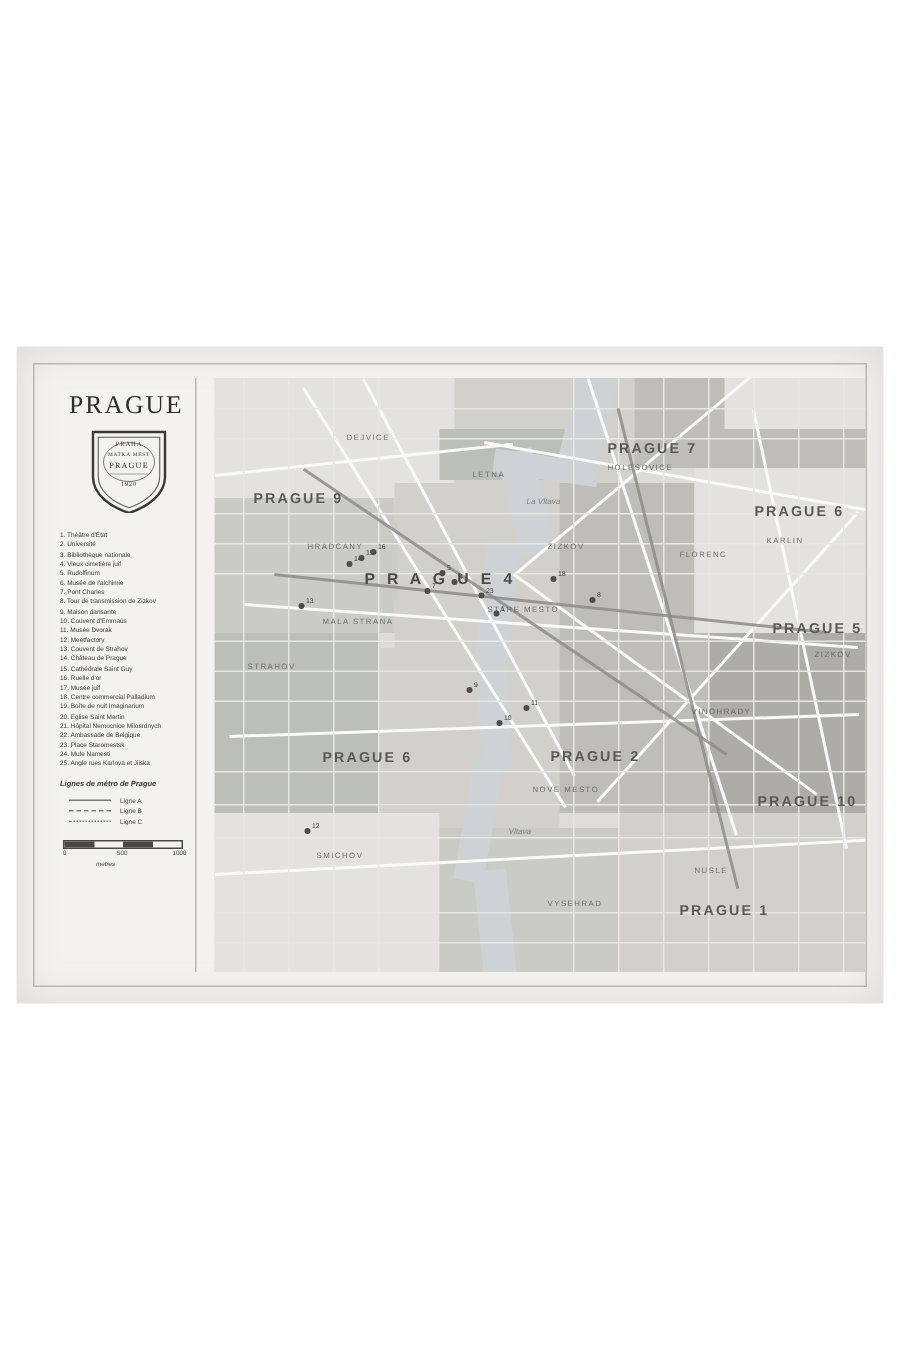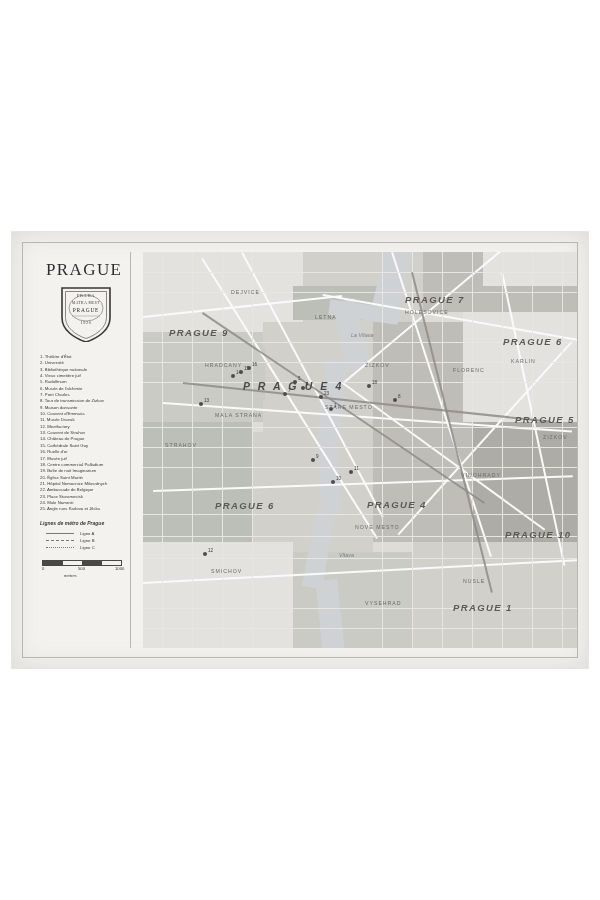--- a/index.html
+++ b/index.html
@@ -86,21 +86,20 @@
   }
 
   
   .dlabel {
     position: absolute;
     font-size: 9.5px;
     font-weight: bold;
     letter-spacing: 1.4px;
     color: #5b5954;
     white-space: nowrap;
-    font-style: italic;
   }
   .dlabel.big {
     font-size: 10.5px;
     letter-spacing: 2.6px;
     color: #4c4a46;
   }
   .nlabel {
     position: absolute;
     font-size: 5.2px;
     letter-spacing: 1px;
@@ -416,21 +415,21 @@
       <div class="metro" style="left:40px;top:130px;width:370px;transform:rotate(6deg);"></div>
       <div class="metro" style="left:60px;top:60px;width:340px;transform:rotate(34deg);"></div>
       <div class="metro" style="left:270px;top:20px;width:330px;transform:rotate(76deg);"></div>
 
       <div class="dlabel" style="left:26px;top:75px;">PRAGUE 9</div>
       <div class="dlabel" style="left:262px;top:42px;">PRAGUE 7</div>
       <div class="dlabel" style="left:360px;top:84px;">PRAGUE 6</div>
       <div class="dlabel big" style="left:100px;top:128px;">P R A G U E   4</div>
       <div class="dlabel" style="left:372px;top:162px;">PRAGUE 5</div>
       <div class="dlabel" style="left:72px;top:248px;">PRAGUE 6</div>
-      <div class="dlabel" style="left:224px;top:247px;">PRAGUE 4</div>
+      <div class="dlabel" style="left:224px;top:247px;">PRAGUE 2</div>
       <div class="dlabel" style="left:362px;top:277px;">PRAGUE 10</div>
       <div class="dlabel" style="left:310px;top:350px;">PRAGUE 1</div>
 
       <div class="nlabel" style="left:88px;top:37px;">DEJVICE</div>
       <div class="nlabel" style="left:172px;top:62px;">LETNA</div>
       <div class="nlabel" style="left:262px;top:57px;">HOLESOVICE</div>
       <div class="nlabel" style="left:368px;top:106px;">KARLIN</div>
       <div class="nlabel" style="left:310px;top:115px;">FLORENC</div>
       <div class="nlabel" style="left:62px;top:110px;">HRADCANY</div>
       <div class="nlabel" style="left:222px;top:110px;">ZIZKOV</div>

